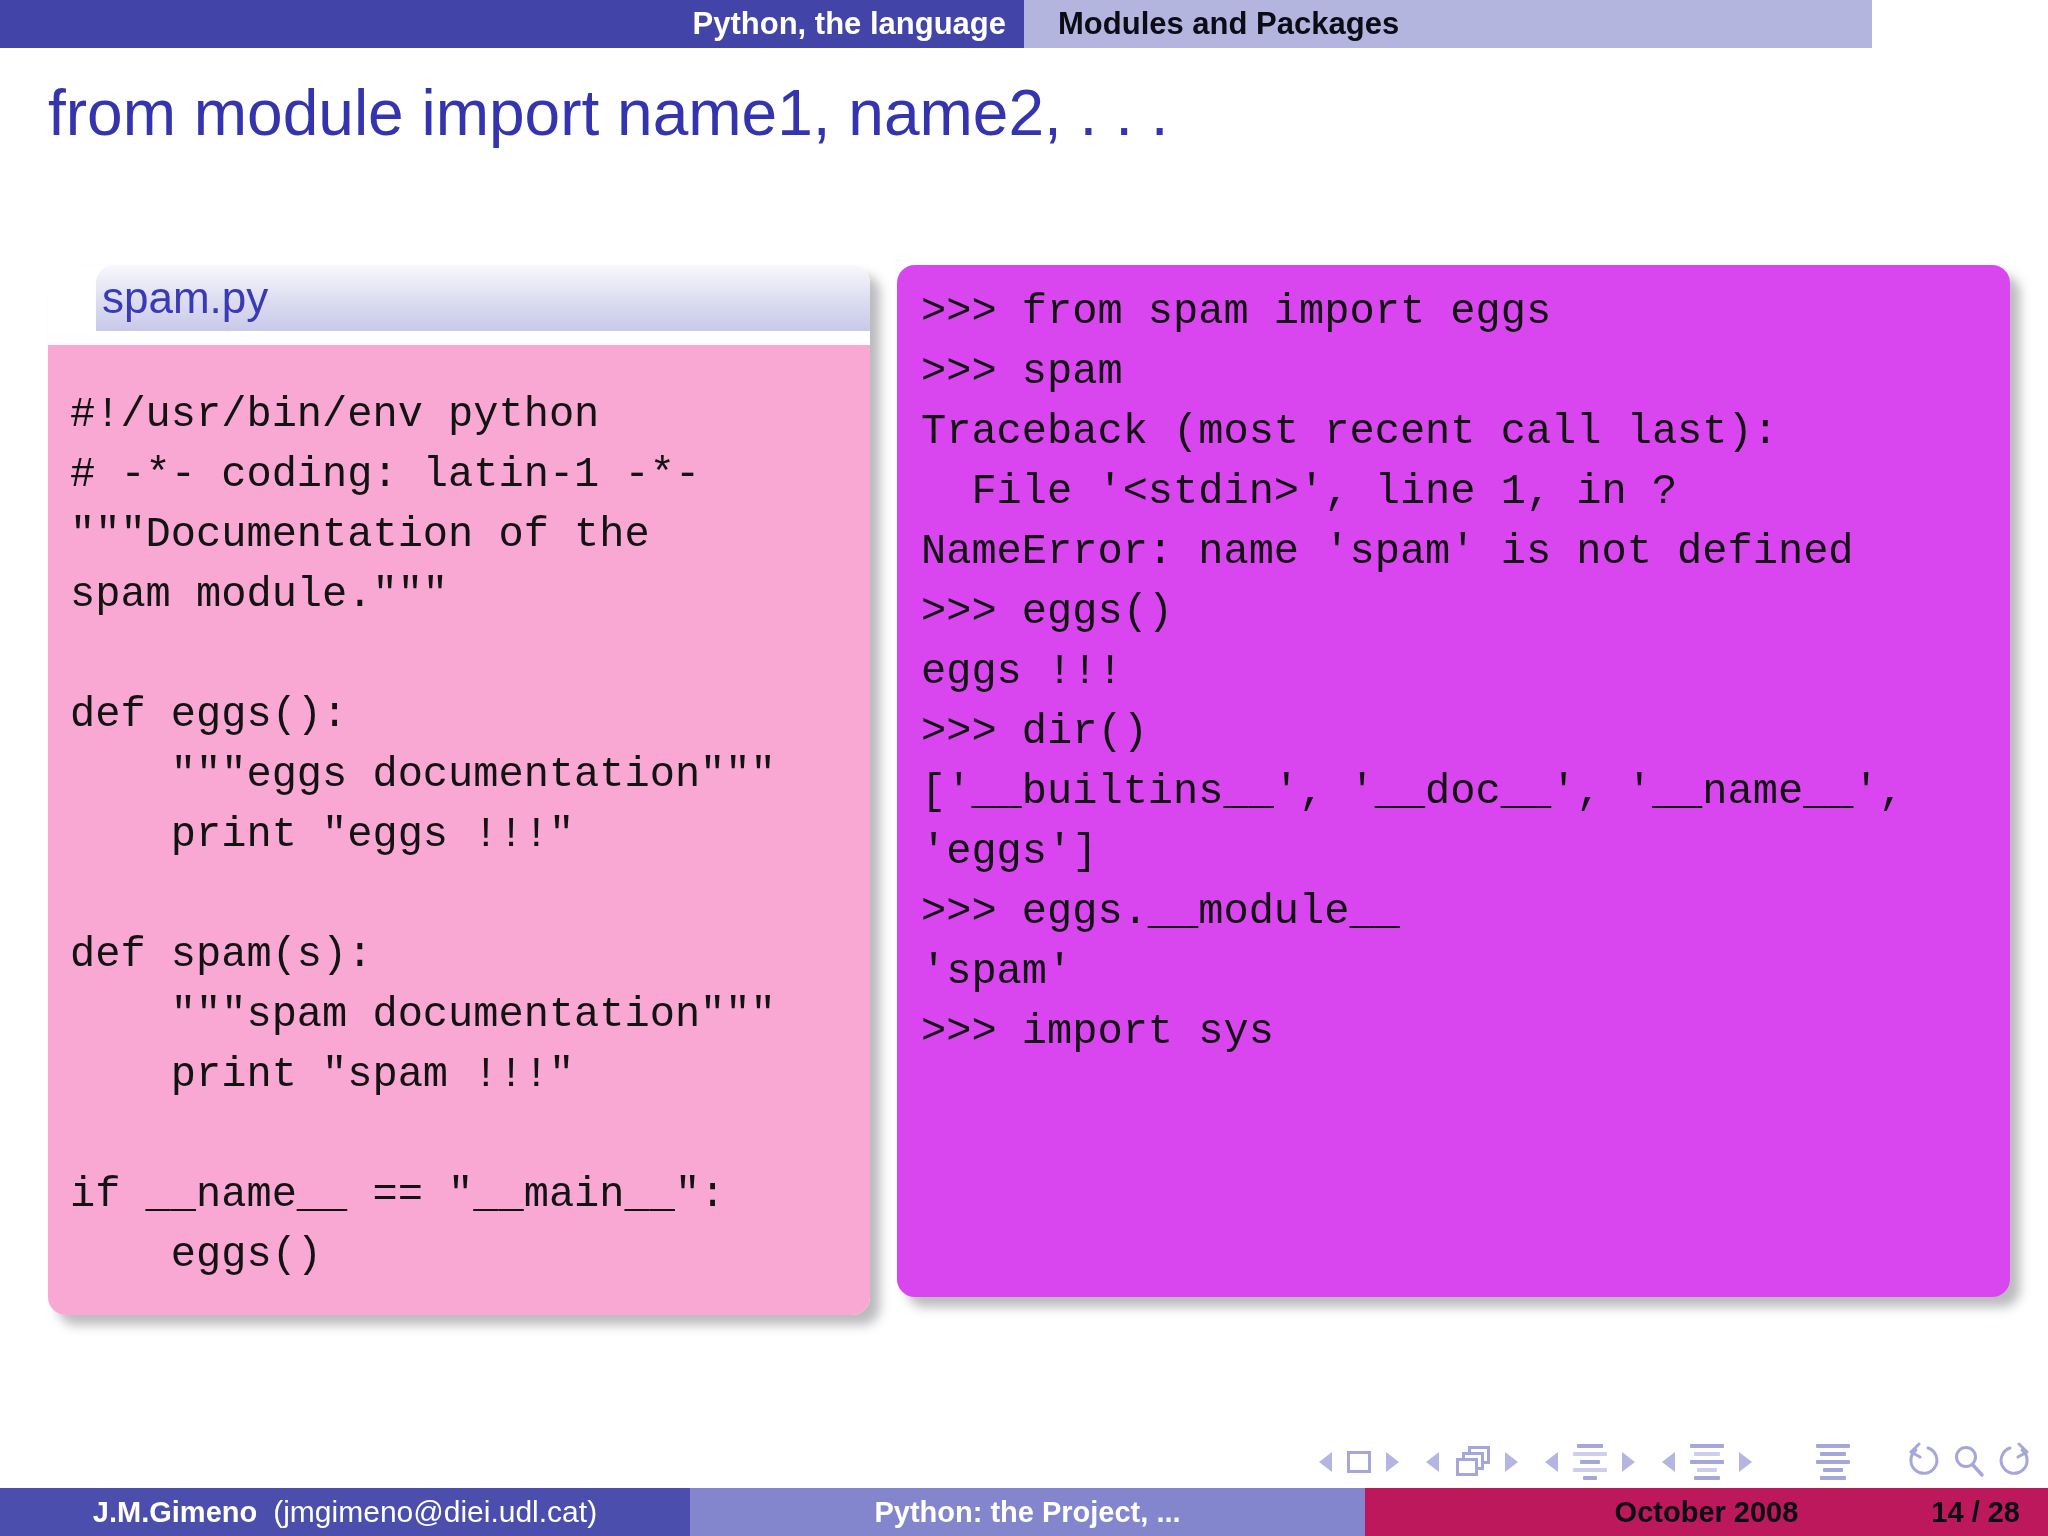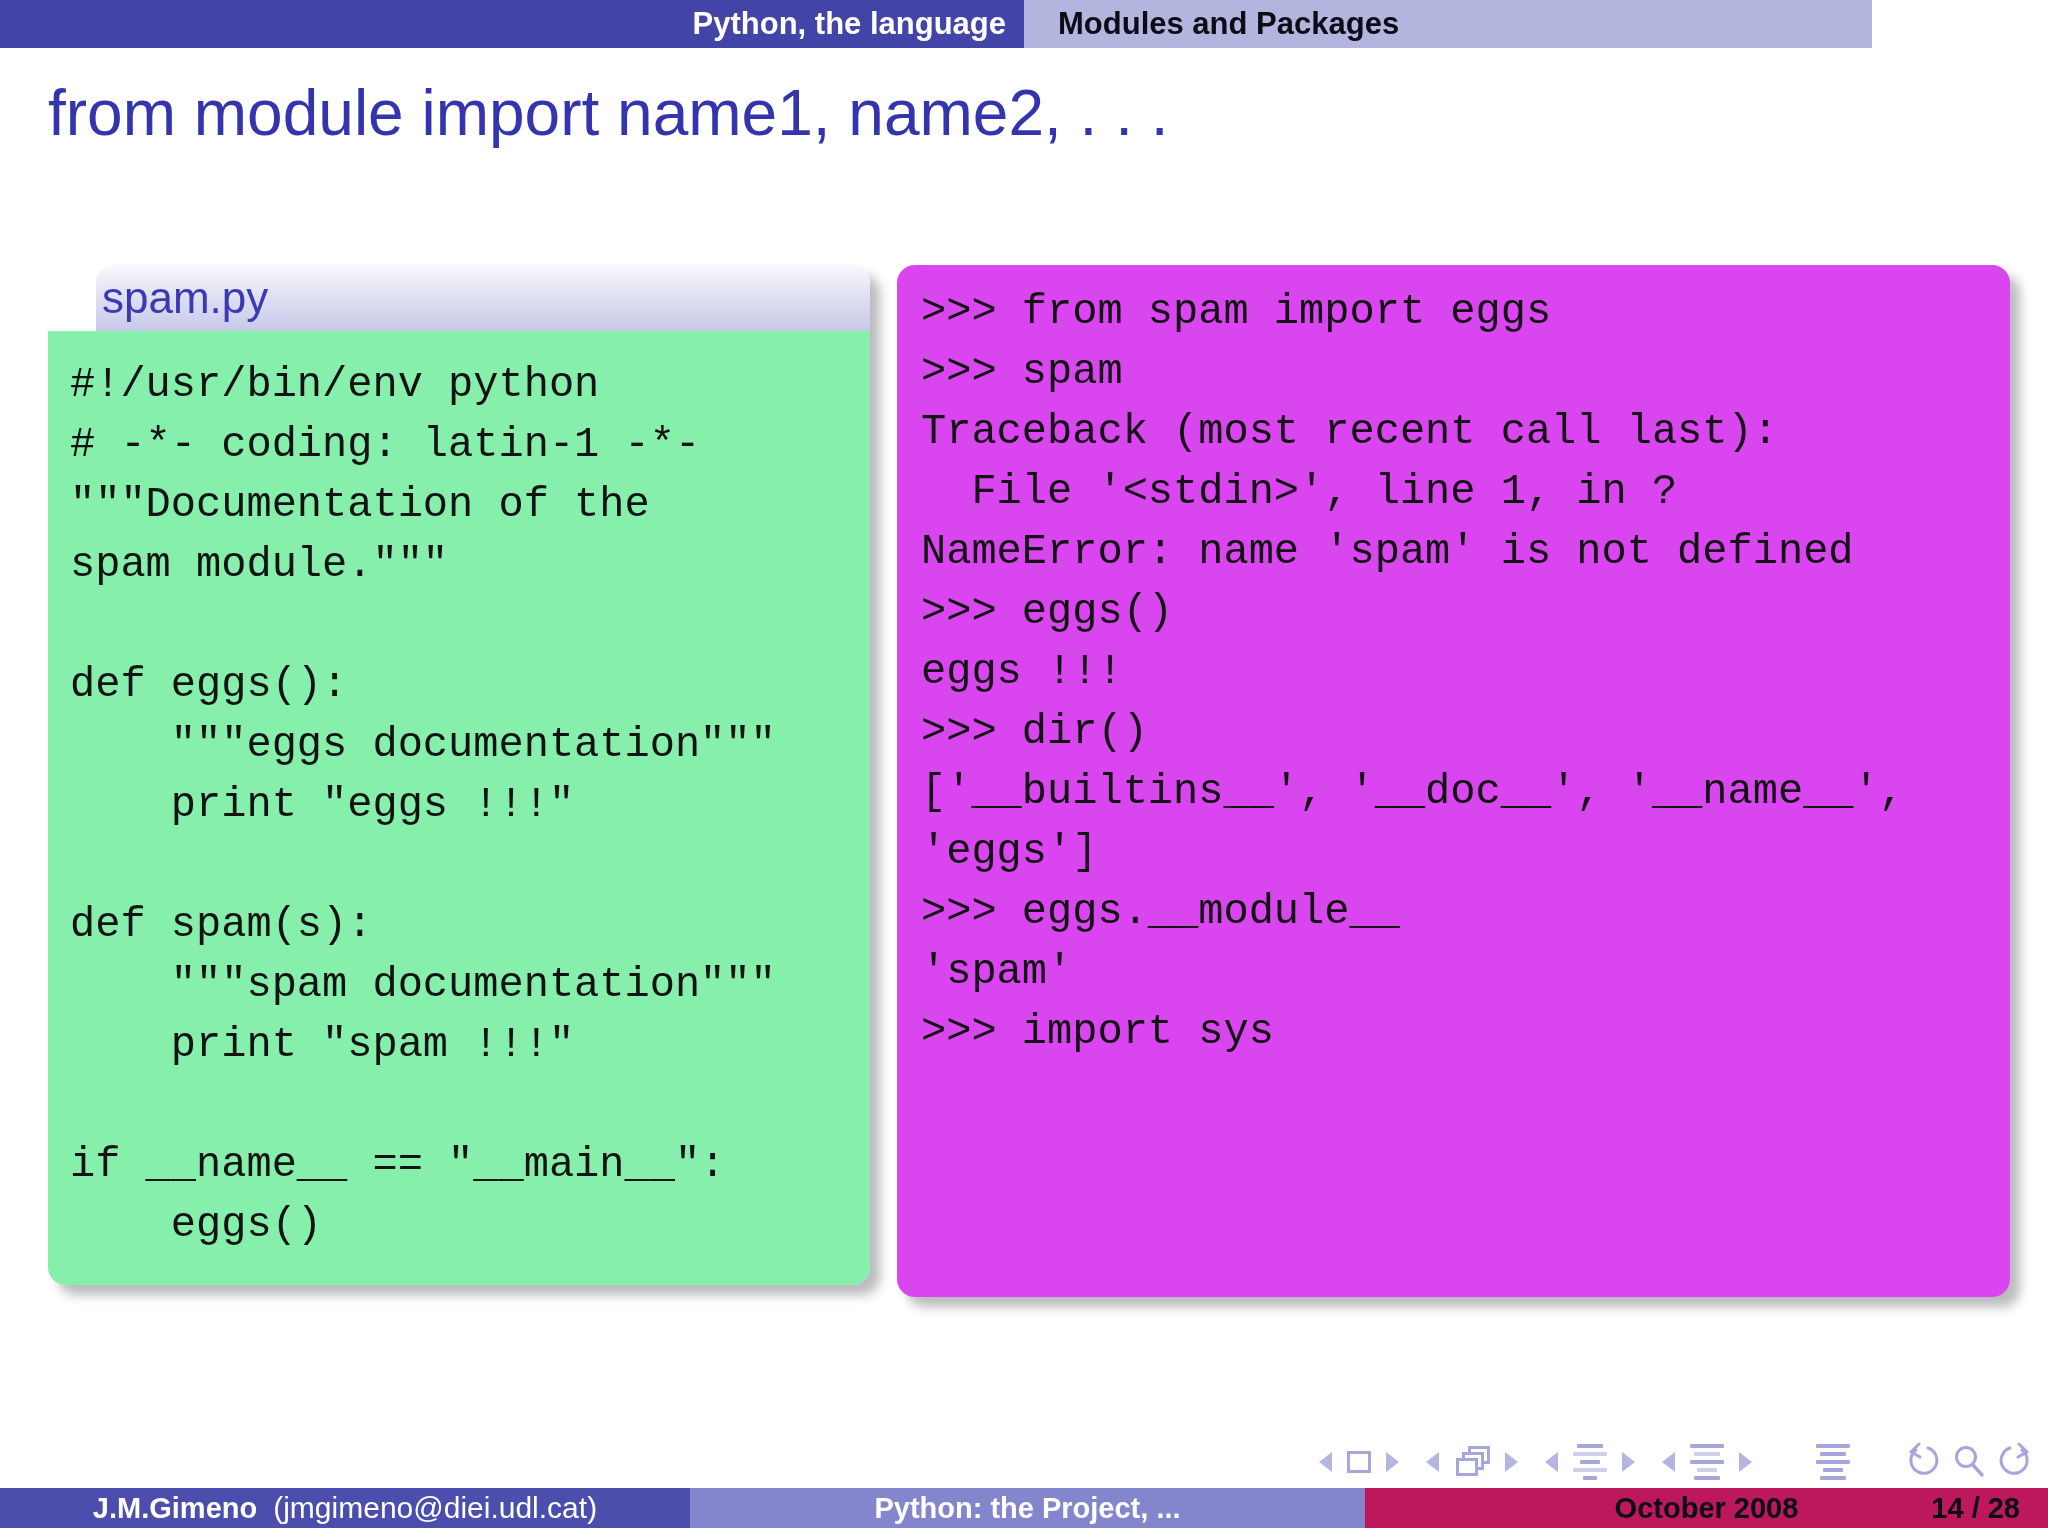--- a/index.html
+++ b/index.html
@@ -41,23 +41,24 @@
     box-shadow:10px 10px 11px rgba(60,60,70,0.35);
   }
   .block-header {
     height:66px;
     background:linear-gradient(#f8f8fd 0%, #dcdcf1 55%, #c8c9e9 100%);
     border-radius:18px 18px 0 0;
     display:flex; align-items:center; padding-left:6px;
     font-size:44px; color:#3a3ab5;margin-left:48px;
   }
   .block-body {
-    background:#86efac;
+    background:#f9a8d4;
     border-radius:0 0 18px 18px;
-    padding:24px 14px 30px 22px;
+    padding:40px 14px 30px 22px;
+    margin-top:14px;
   }
   .example-block {
     position:absolute; left:897px; top:265px; width:1113px; height:1032px;
     background:#d946ef; border-radius:18px;
     box-shadow:10px 10px 11px rgba(60,60,70,0.35);
     padding:17px 14px 0 24px;
   }
 
   
   .navbar {
@@ -74,21 +75,21 @@
   .frames-stack .f2 { right:6px; top:6px; }
   .frames-stack .f3 { right:12px; top:12px; }
   .doc-lines { display:flex; flex-direction:column; align-items:center; gap:4px; width:34px; }
   .doc-lines .bar { height:4px; border-radius:1px; }
   .doc-lines .b-dark  { background:#9c9dd5; }
   .doc-lines .b-light { background:#c9caec; }
   .w1 { width:20px; } .w2 { width:34px; } .w3 { width:26px; } .w4 { width:14px; }
   .nav-svg { display:block; }
 
   
-  .footbar { position:absolute; left:0; top:1488px; width:2048px; height:40px; display:flex; font-weight:bold; }
+  .footbar { position:absolute; left:0; top:1488px; width:2048px; height:48px; display:flex; font-weight:bold; }
   .foot-author {
     width:690px; background:#4c4ead; color:#ffffff;
     display:flex; align-items:center; justify-content:center; gap:16px; font-size:29px;
   }
   .foot-author .email { font-family:Liberation Sans, sans-serif; font-weight:normal; font-size:30px; }
   .foot-title {
     width:675px; background:#8486cd; color:#ffffff;
     display:flex; align-items:center; justify-content:center; font-size:29px;
   }
   .foot-date {

